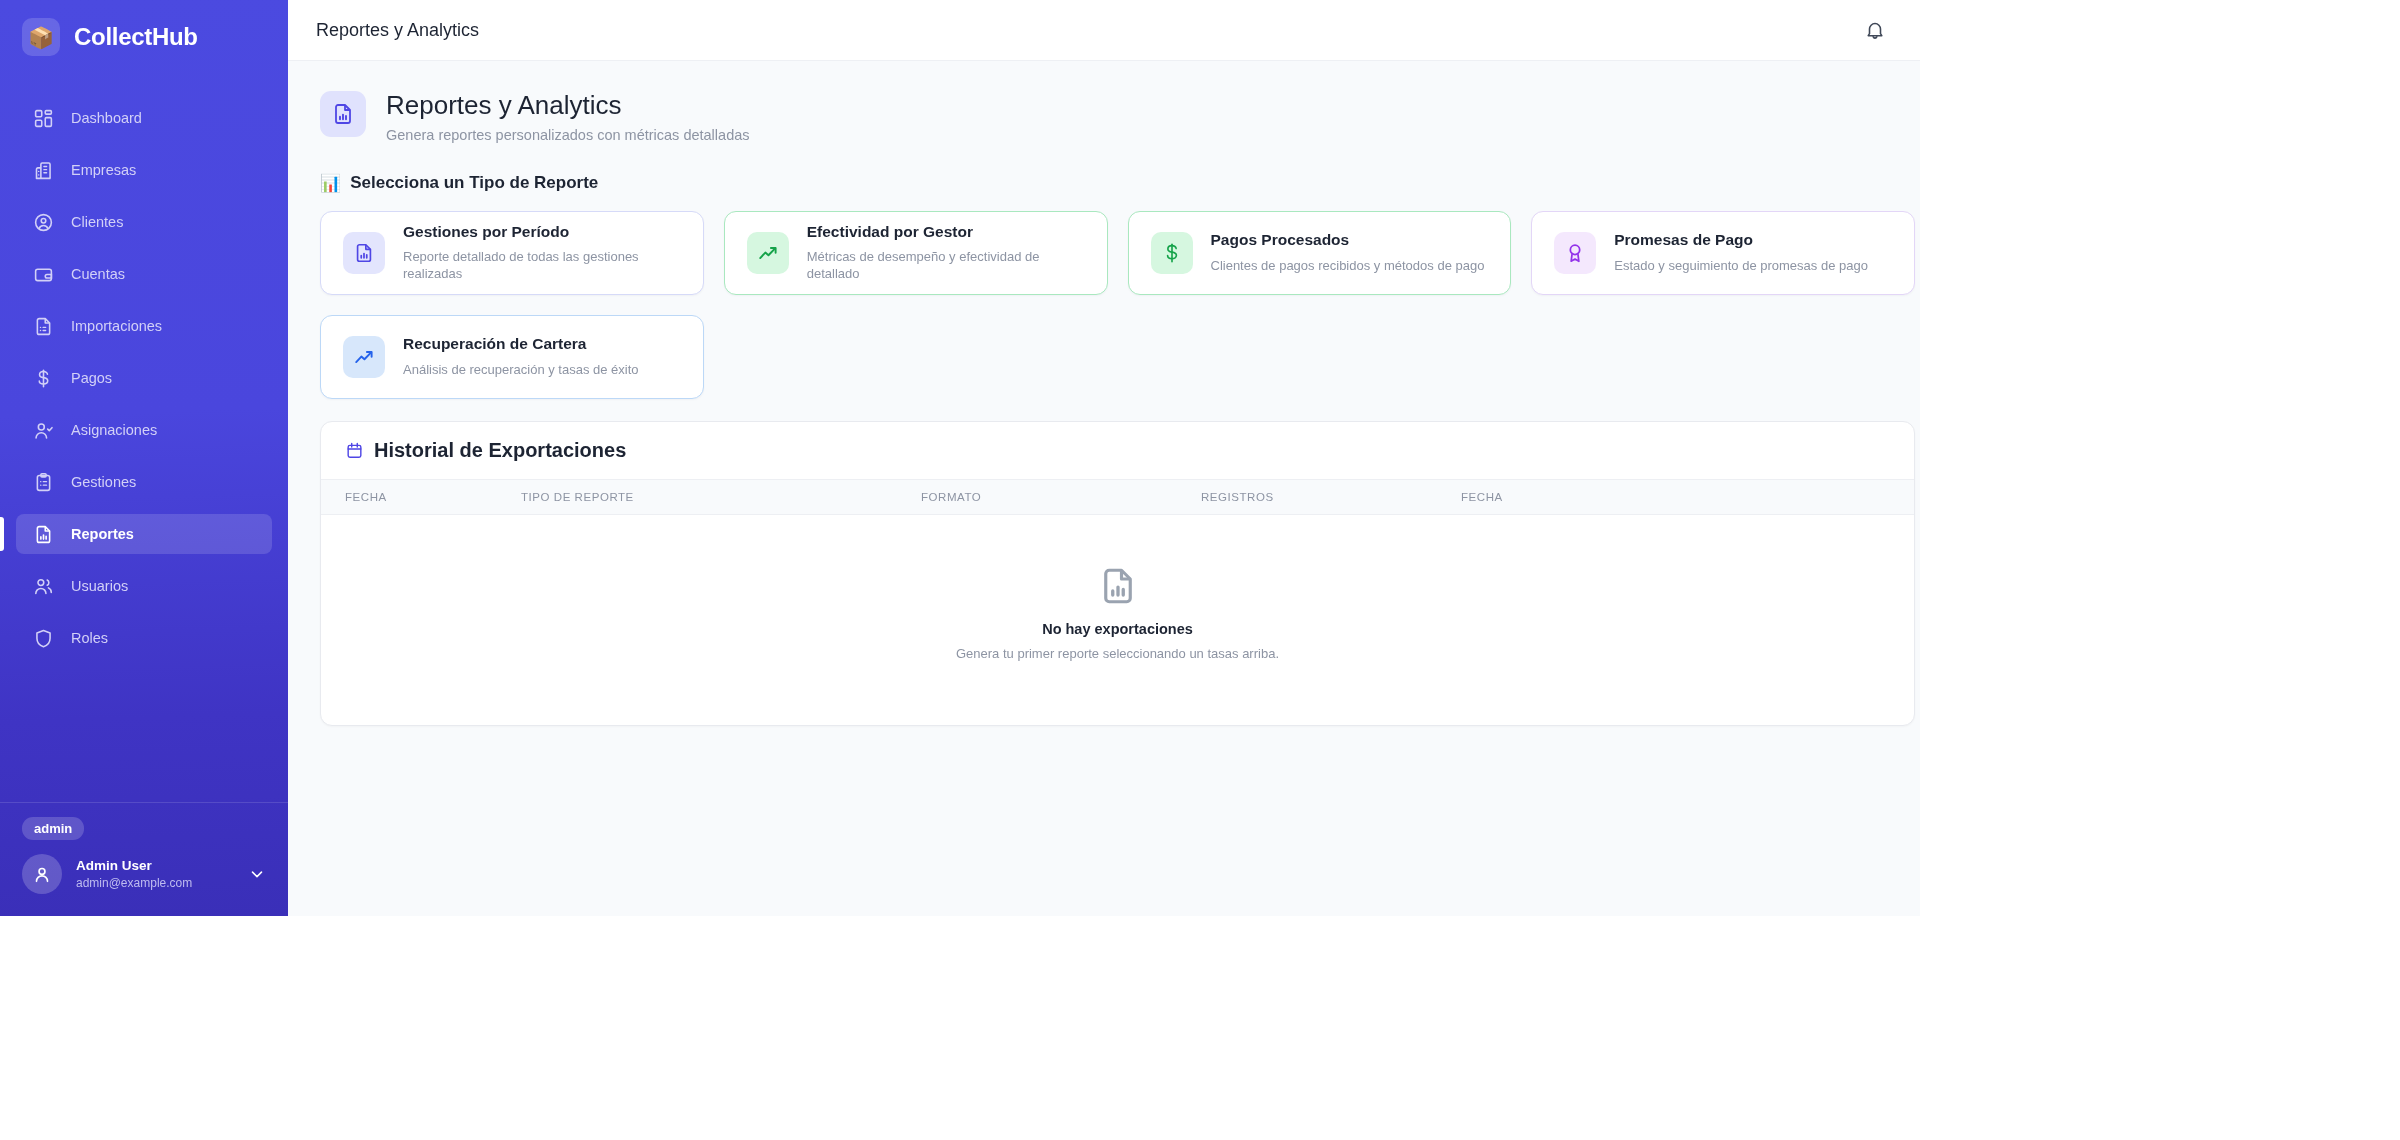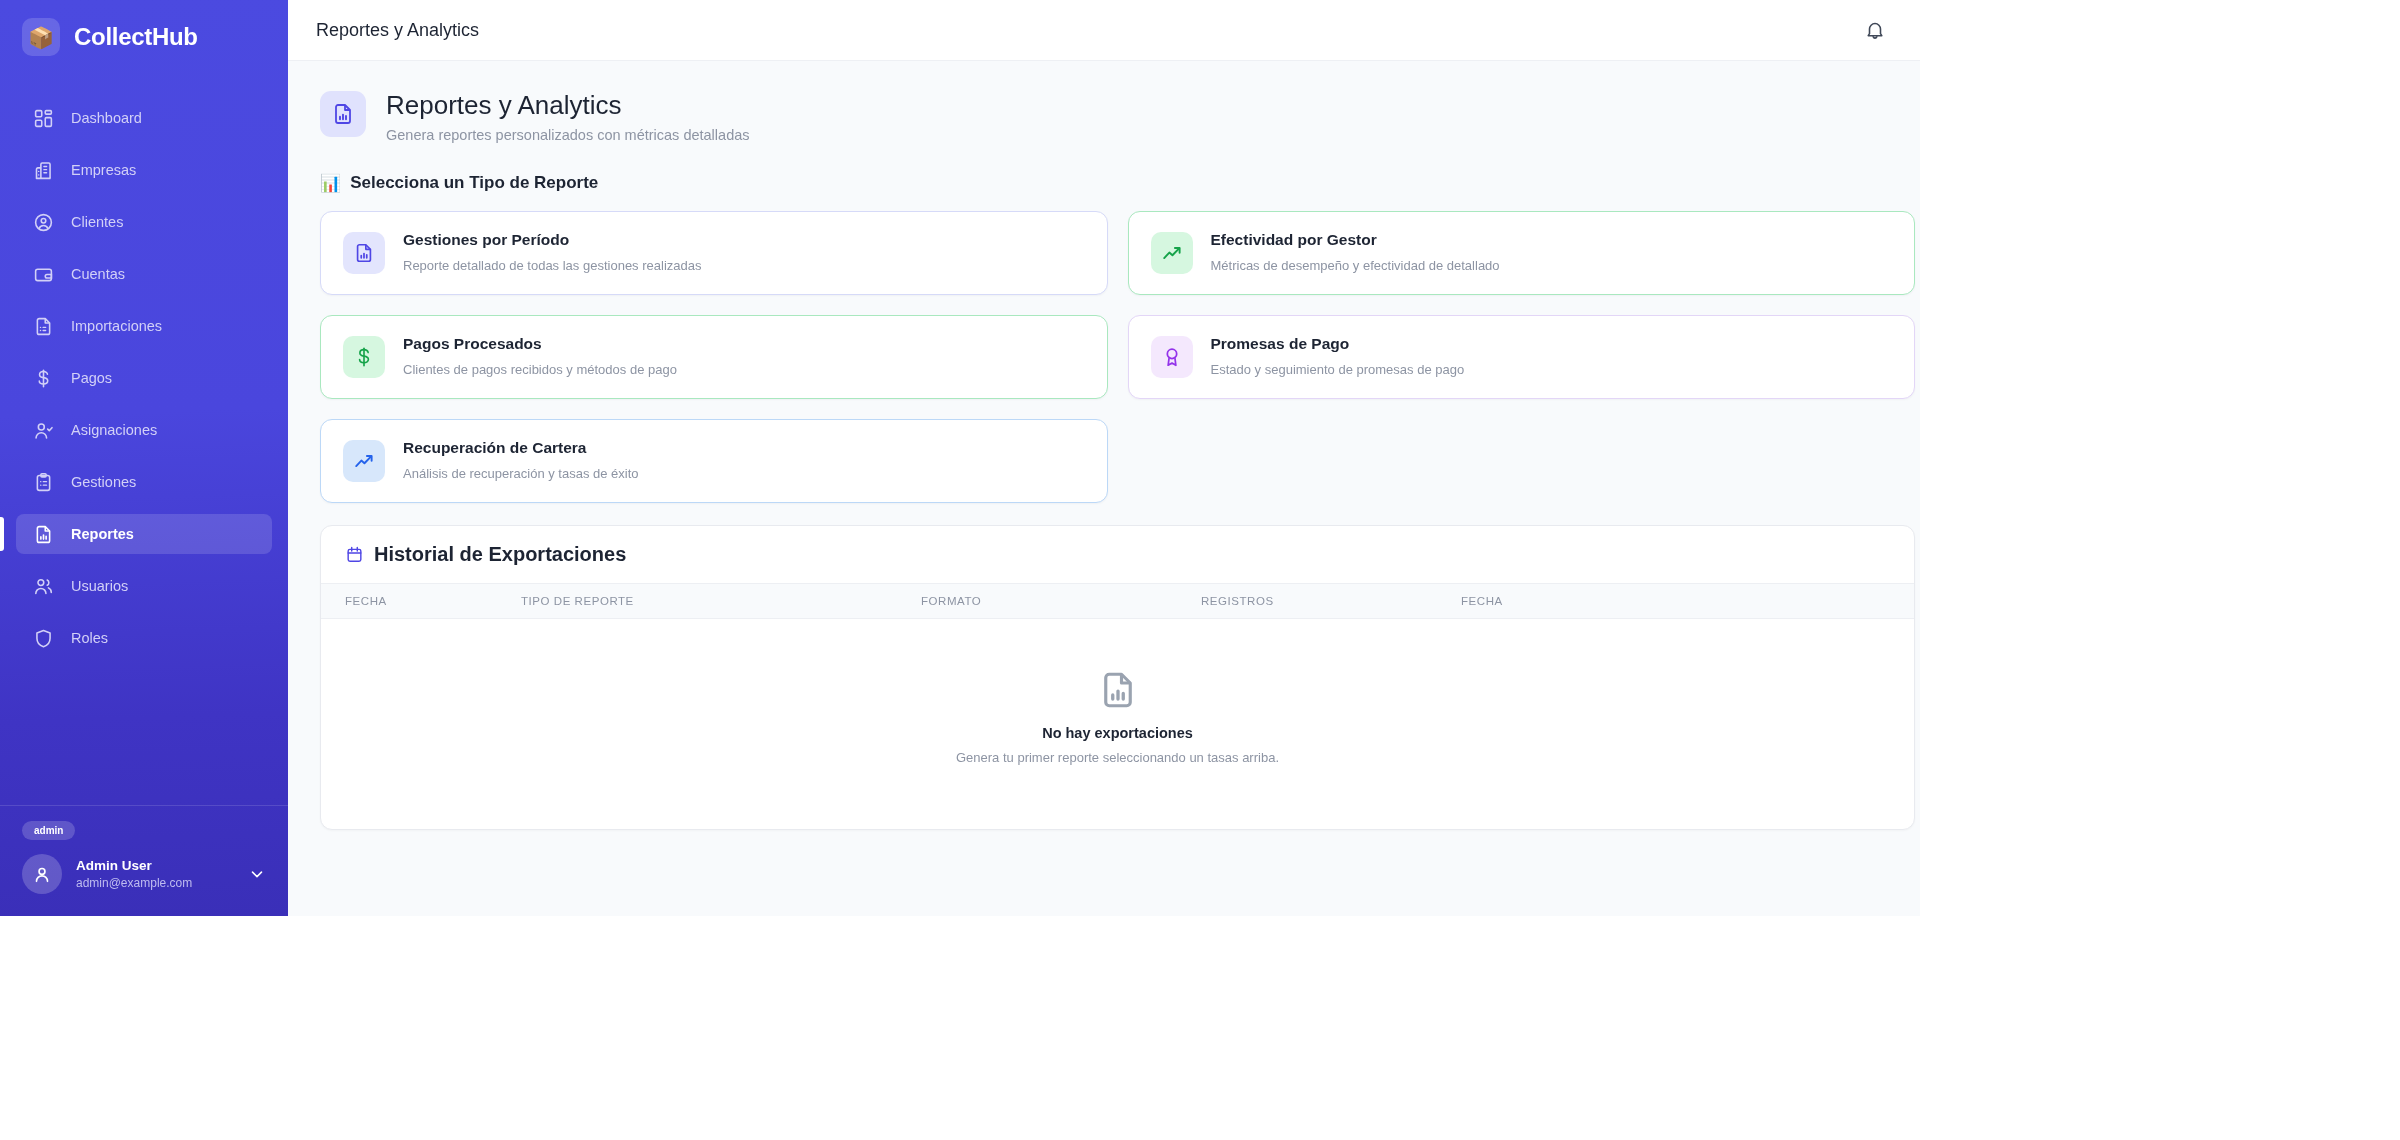--- a/index.html
+++ b/index.html
@@ -65,21 +65,21 @@
   }
   .sidebar-spacer { flex: 1 1 auto; }
   .sidebar-footer {
     border-top: 1px solid rgba(255,255,255,0.13);
     padding: 14px 22px 22px 22px;
   }
   .role-badge {
     display: inline-block;
     background: rgba(255,255,255,0.18);
     color: #ffffff;
-    font-size: 10px; font-weight: bold;
+    font-size: 13px; font-weight: bold;
     padding: 4px 12px; border-radius: 11px;
     margin-bottom: 14px;
   }
   .user-row { display: flex; align-items: center; gap: 14px; }
   .avatar {
     width: 40px; height: 40px; flex: 0 0 40px; border-radius: 50%;
     background: rgba(255,255,255,0.2);
     display: flex; align-items: center; justify-content: center;
   }
   .user-meta { flex: 1 1 auto; min-width: 0; }
@@ -114,21 +114,21 @@
   .page-sub { font-size: 14.5px; color: #8d94a3; margin-top: 5px; }
 
   .section-title {
     font-size: 17px; font-weight: bold; color: #1d2433;
     display: flex; align-items: center; gap: 9px;
     margin-bottom: 17px;
   }
   .section-title .emoji { font-size: 17px; }
 
   .cards-grid {
-    display: grid; grid-template-columns: repeat(2, 1fr);
+    display: grid; grid-template-columns: repeat(4, 1fr);
     gap: 20px; margin-bottom: 22px;
   }
   .rcard {
     background: #ffffff;
     border: 1.5px solid #e2e5eb;
     border-radius: 12px;
     padding: 20px 22px;
     height: 84px;
     display: flex; align-items: center; gap: 18px;
     box-shadow: 0 1px 2px rgba(16,24,40,0.04);

